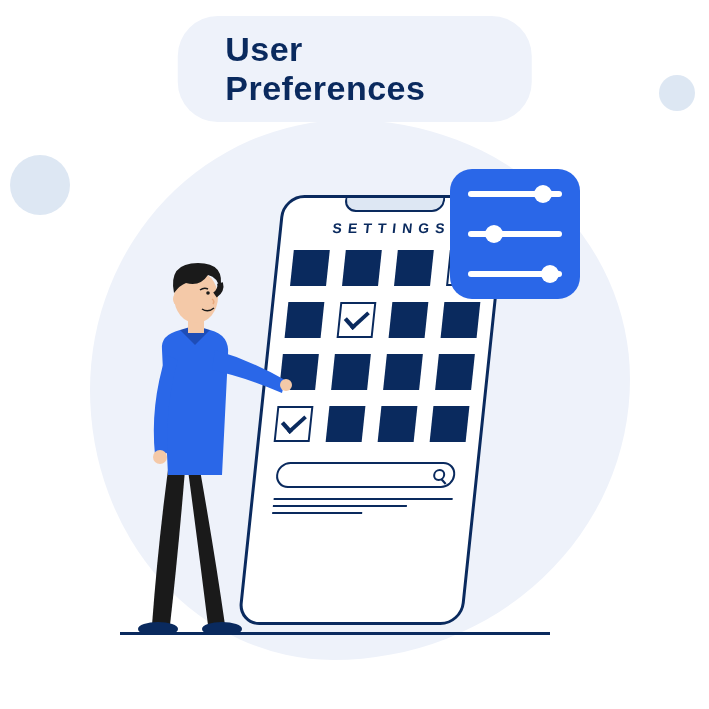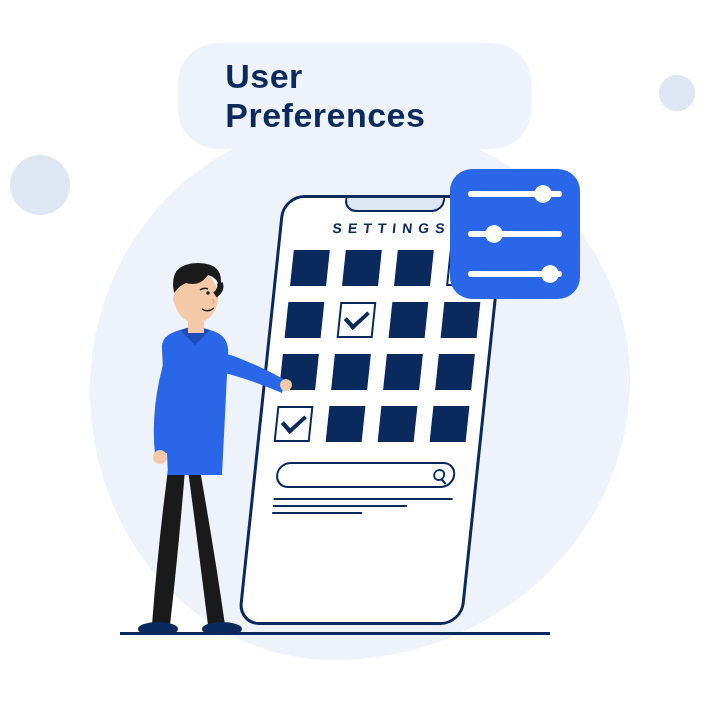--- a/index.html
+++ b/index.html
@@ -34,21 +34,21 @@
     position: absolute;
     top: 75px;
     right: 14px;
     width: 36px;
     height: 36px;
     background: #dde7f3;
     border-radius: 50%;
   }
   .title-pill {
     position: absolute;
-    top: 43px;
+    top: 16px;
     left: 50%;
     transform: translateX(-50%);
     background: #eef2fa;
     padding: 14px 48px;
     border-radius: 40px;
     z-index: 2;
   }
   .title-text {
     font-size: 34px;
     font-weight: 600;

